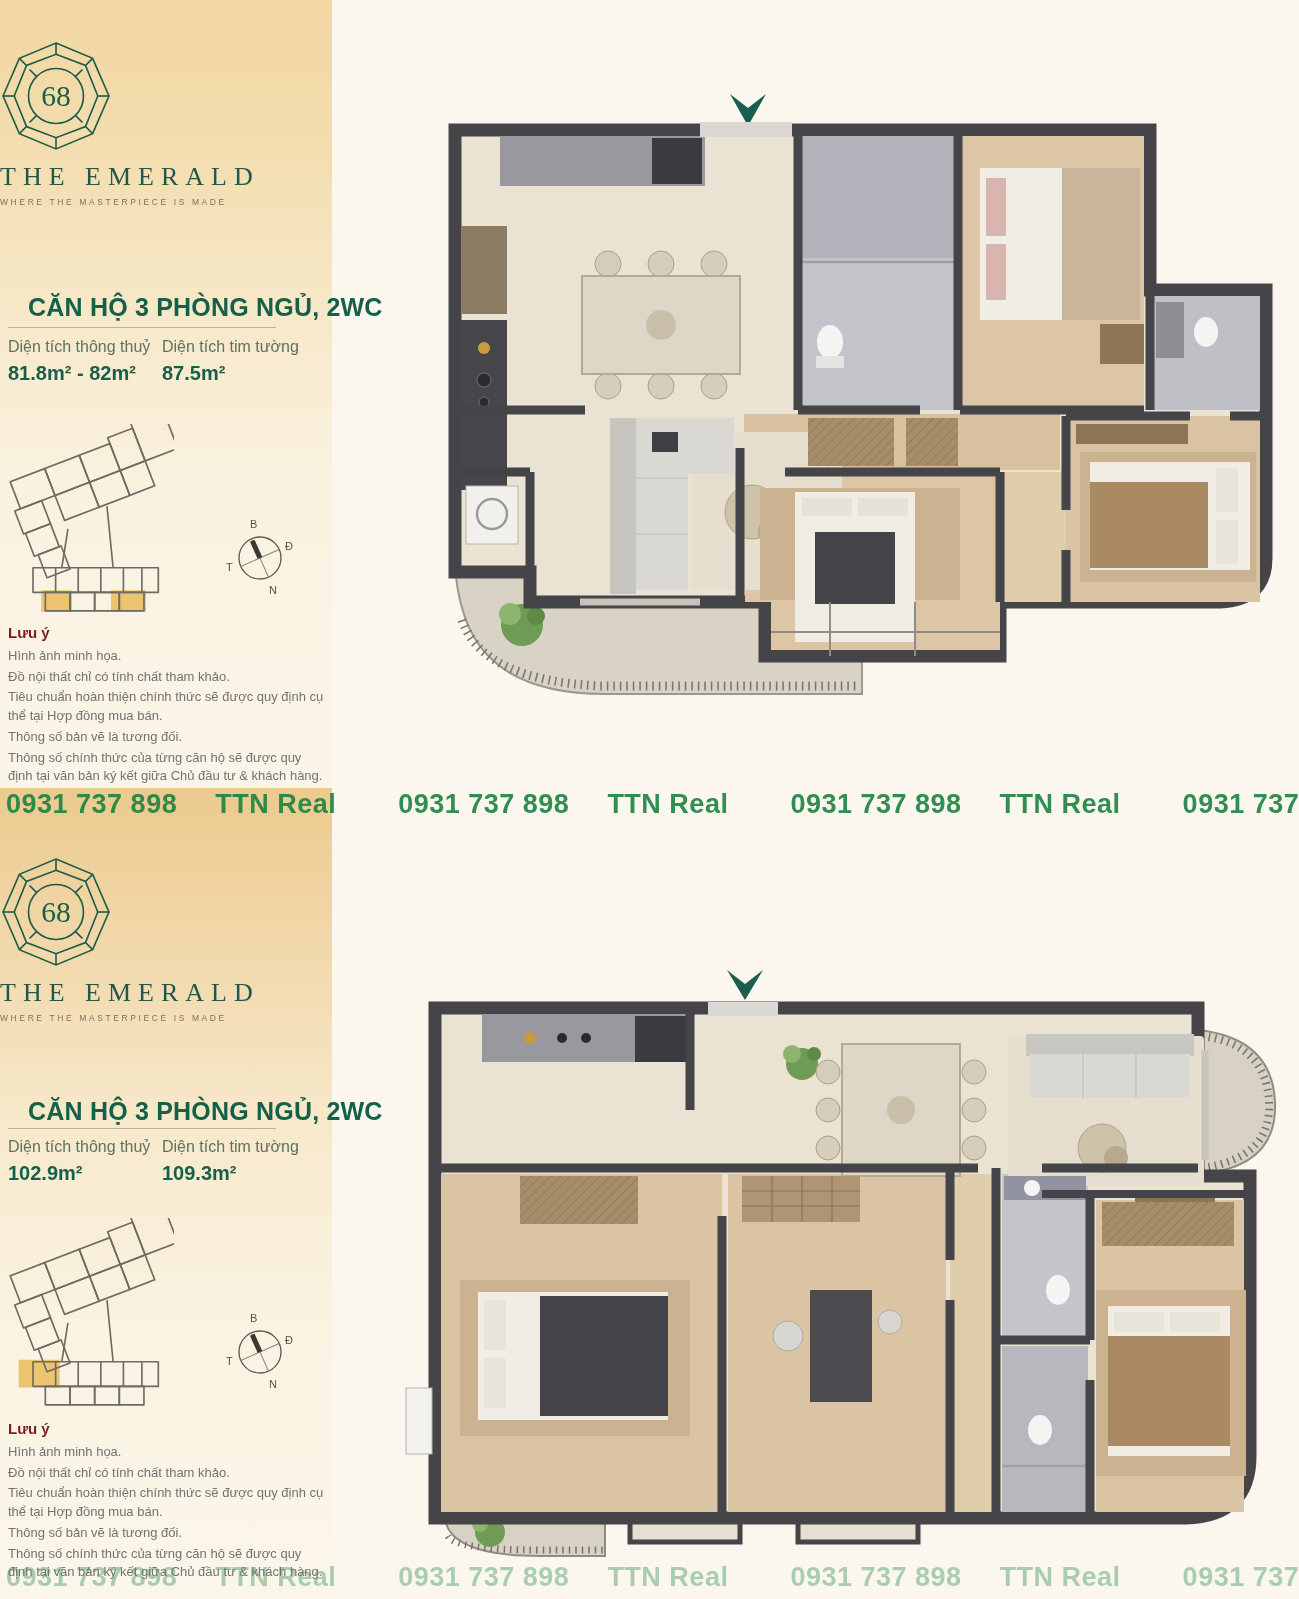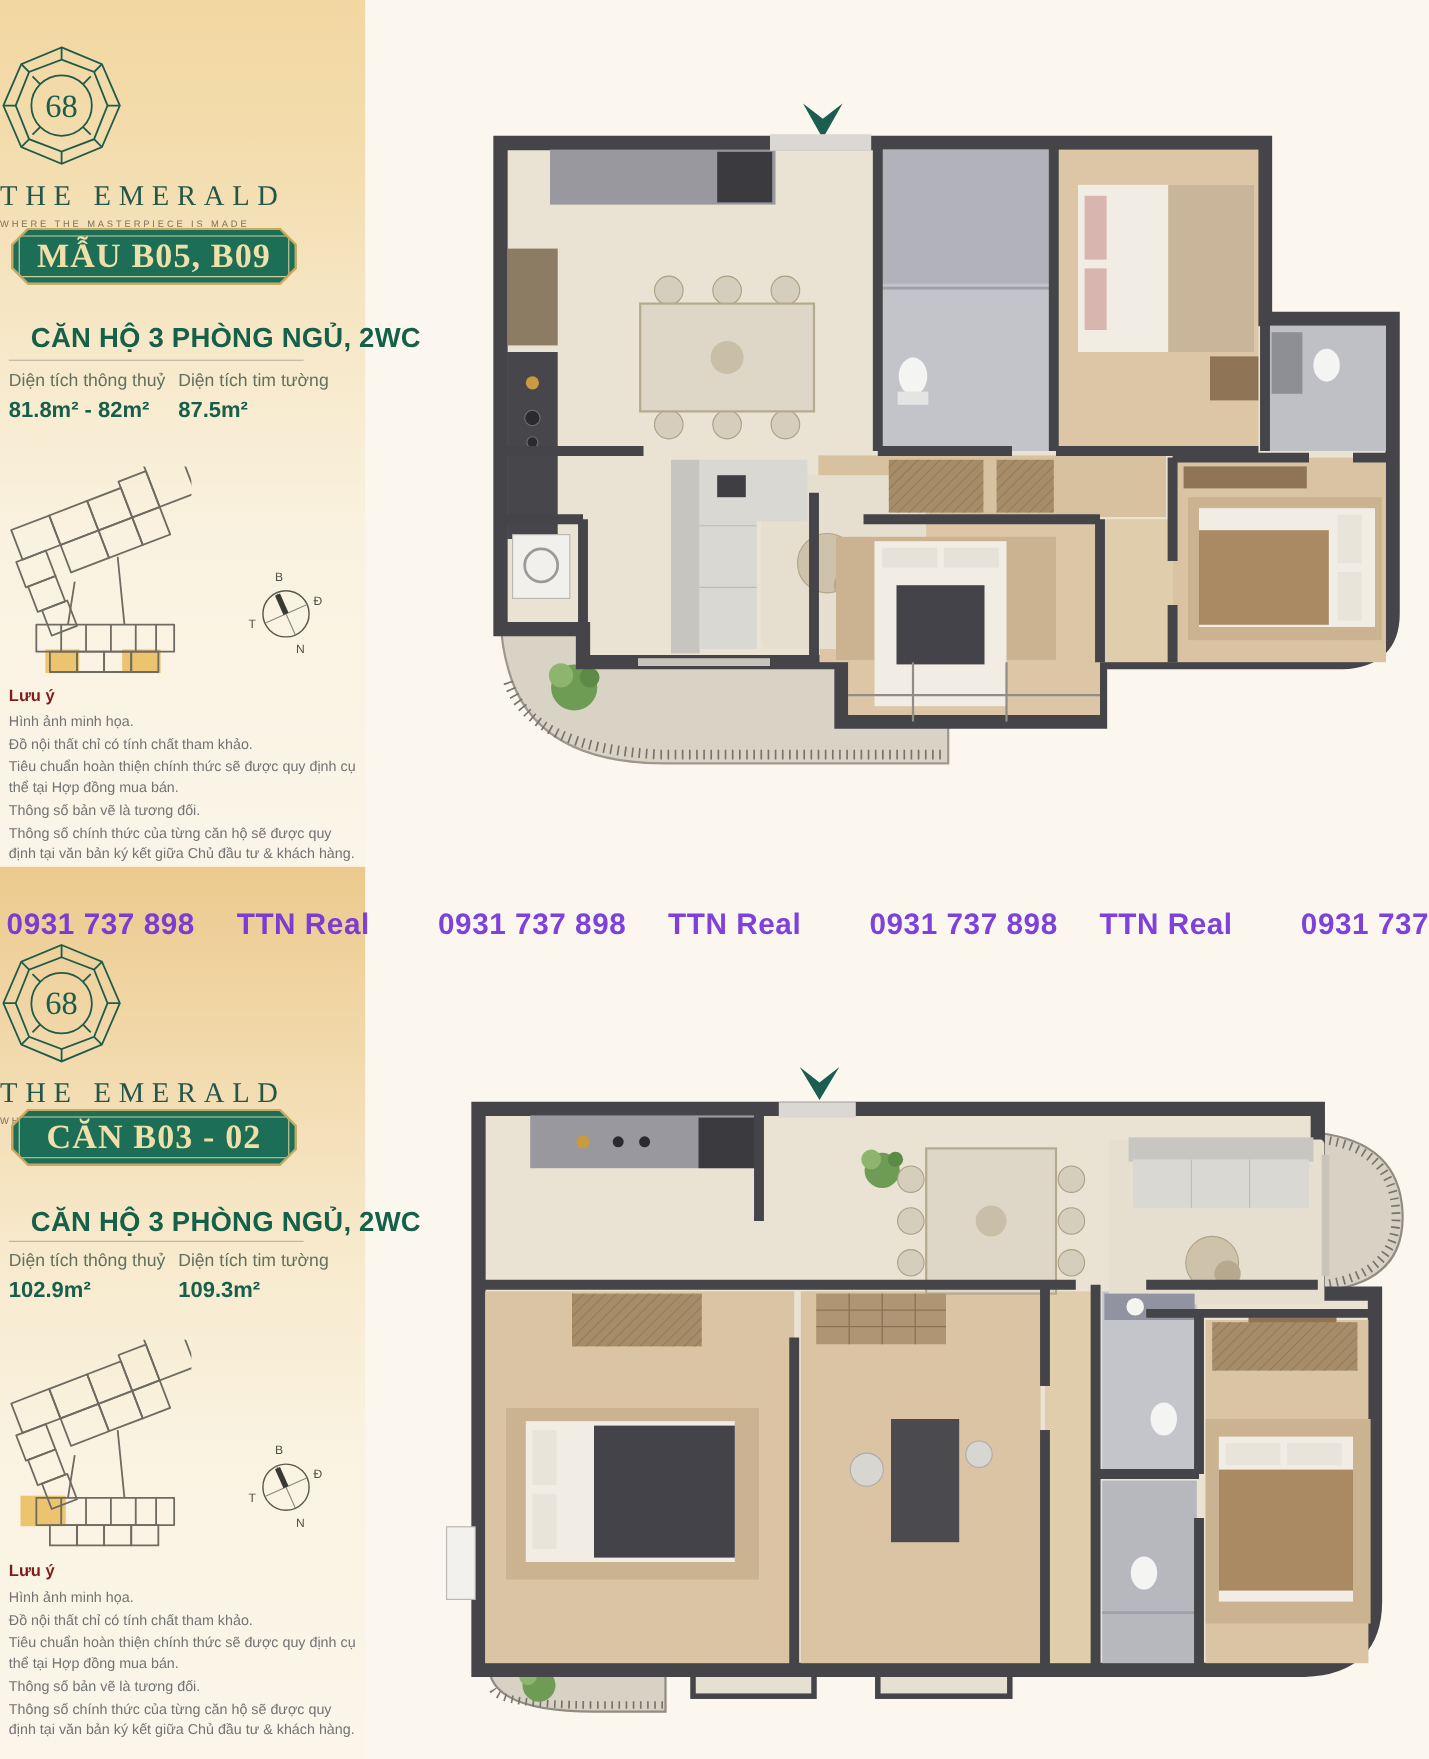--- a/index.html
+++ b/index.html
@@ -19,21 +19,21 @@
   .badge-text{font-family:"Liberation Serif",serif;font-size:31px;font-weight:700;letter-spacing:1px;color:#f0dfa8;white-space:nowrap;}
   .unit-type{position:absolute;left:8px;font-size:25px;font-weight:700;color:#156049;letter-spacing:.2px;white-space:nowrap;margin-left:20px;}
   .divider{position:absolute;left:8px;width:268px;height:1px;background:#b9b2a0;}
   .area-label{font-size:16px;color:#61705f;white-space:nowrap;text-align:center;}
   .area-value{font-size:20px;font-weight:700;color:#175f4b;margin-top:6px;white-space:nowrap;}
   .area-col{position:absolute;}
   .notes{position:absolute;left:8px;width:318px;}
   .notes-title{font-size:15px;font-weight:700;color:#7f1d1d;margin-bottom:6px;}
   .notes p{margin:0 0 2px 0;font-size:13px;line-height:1.44;color:#737373;}
   .wm-row{position:absolute;left:6px;width:1293px;display:flex;gap:62px;white-space:nowrap;overflow:hidden;}
-  .wm-item{display:flex;gap:38px;font-size:27px;font-weight:700;letter-spacing:.5px;color:#6d28d9;margin-top:36px;}
+  .wm-item{display:flex;gap:38px;font-size:27px;font-weight:700;letter-spacing:.5px;color:#15803d;}
   .wm1{top:789px;opacity:.88;}
   .wm2{top:1562px;opacity:.35;}
   svg text{font-family:"Liberation Sans",sans-serif;}
   .serif{font-family:"Liberation Serif",serif;}
 </style>
 </head>
 <body>
 
 <div class="page">
   <div class="sidebar-bg sb1"></div>
@@ -57,25 +57,20 @@
           <line x1="74" y1="36" x2="81" y2="29"></line>
         <line x1="74" y1="74" x2="81" y2="81"></line>
           <line x1="36" y1="74" x2="29" y2="81"></line>
       </g>
       <text x="55" y="65" text-anchor="middle" font-size="29" fill="#1d5c4a" class="serif">68</text>
     </svg>
     <div class="logo-name">THE EMERALD</div>
     <div class="logo-tagline">WHERE THE MASTERPIECE IS MADE</div>
   </div>
 
-  <div class="badge-outer" style="top:207px;">
-    <div class="badge-inner">
-        <span class="badge-text">MẪU B05, B09</span>
-      </div>
-  </div>
 
   <div class="unit-type" style="top:293px;">CĂN HỘ 3 PHÒNG NGỦ, 2WC</div>
   <div class="divider" style="top:327px;"></div>
 
   <div class="area-col" style="left:8px;top:338px;">
     <div class="area-label">Diện tích thông thuỷ</div>
     <div class="area-value">81.8m² - 82m²</div>
   </div>
   <div class="area-col" style="left:162px;top:338px;">
     <div class="area-label">Diện tích tim tường</div>
@@ -296,25 +291,20 @@
           <line x1="74" y1="36" x2="81" y2="29"></line>
         <line x1="74" y1="74" x2="81" y2="81"></line>
           <line x1="36" y1="74" x2="29" y2="81"></line>
       </g>
       <text x="55" y="65" text-anchor="middle" font-size="29" fill="#1d5c4a" class="serif">68</text>
     </svg>
     <div class="logo-name">THE EMERALD</div>
     <div class="logo-tagline">WHERE THE MASTERPIECE IS MADE</div>
   </div>
 
-  <div class="badge-outer" style="top:1008px;">
-    <div class="badge-inner">
-        <span class="badge-text">CĂN B03 - 02</span>
-      </div>
-  </div>
 
   <div class="unit-type" style="top:1097px;">CĂN HỘ 3 PHÒNG NGỦ, 2WC</div>
   <div class="divider" style="top:1128px;"></div>
 
   <div class="area-col" style="left:8px;top:1138px;">
     <div class="area-label">Diện tích thông thuỷ</div>
     <div class="area-value">102.9m²</div>
   </div>
   <div class="area-col" style="left:162px;top:1138px;">
     <div class="area-label">Diện tích tim tường</div>

